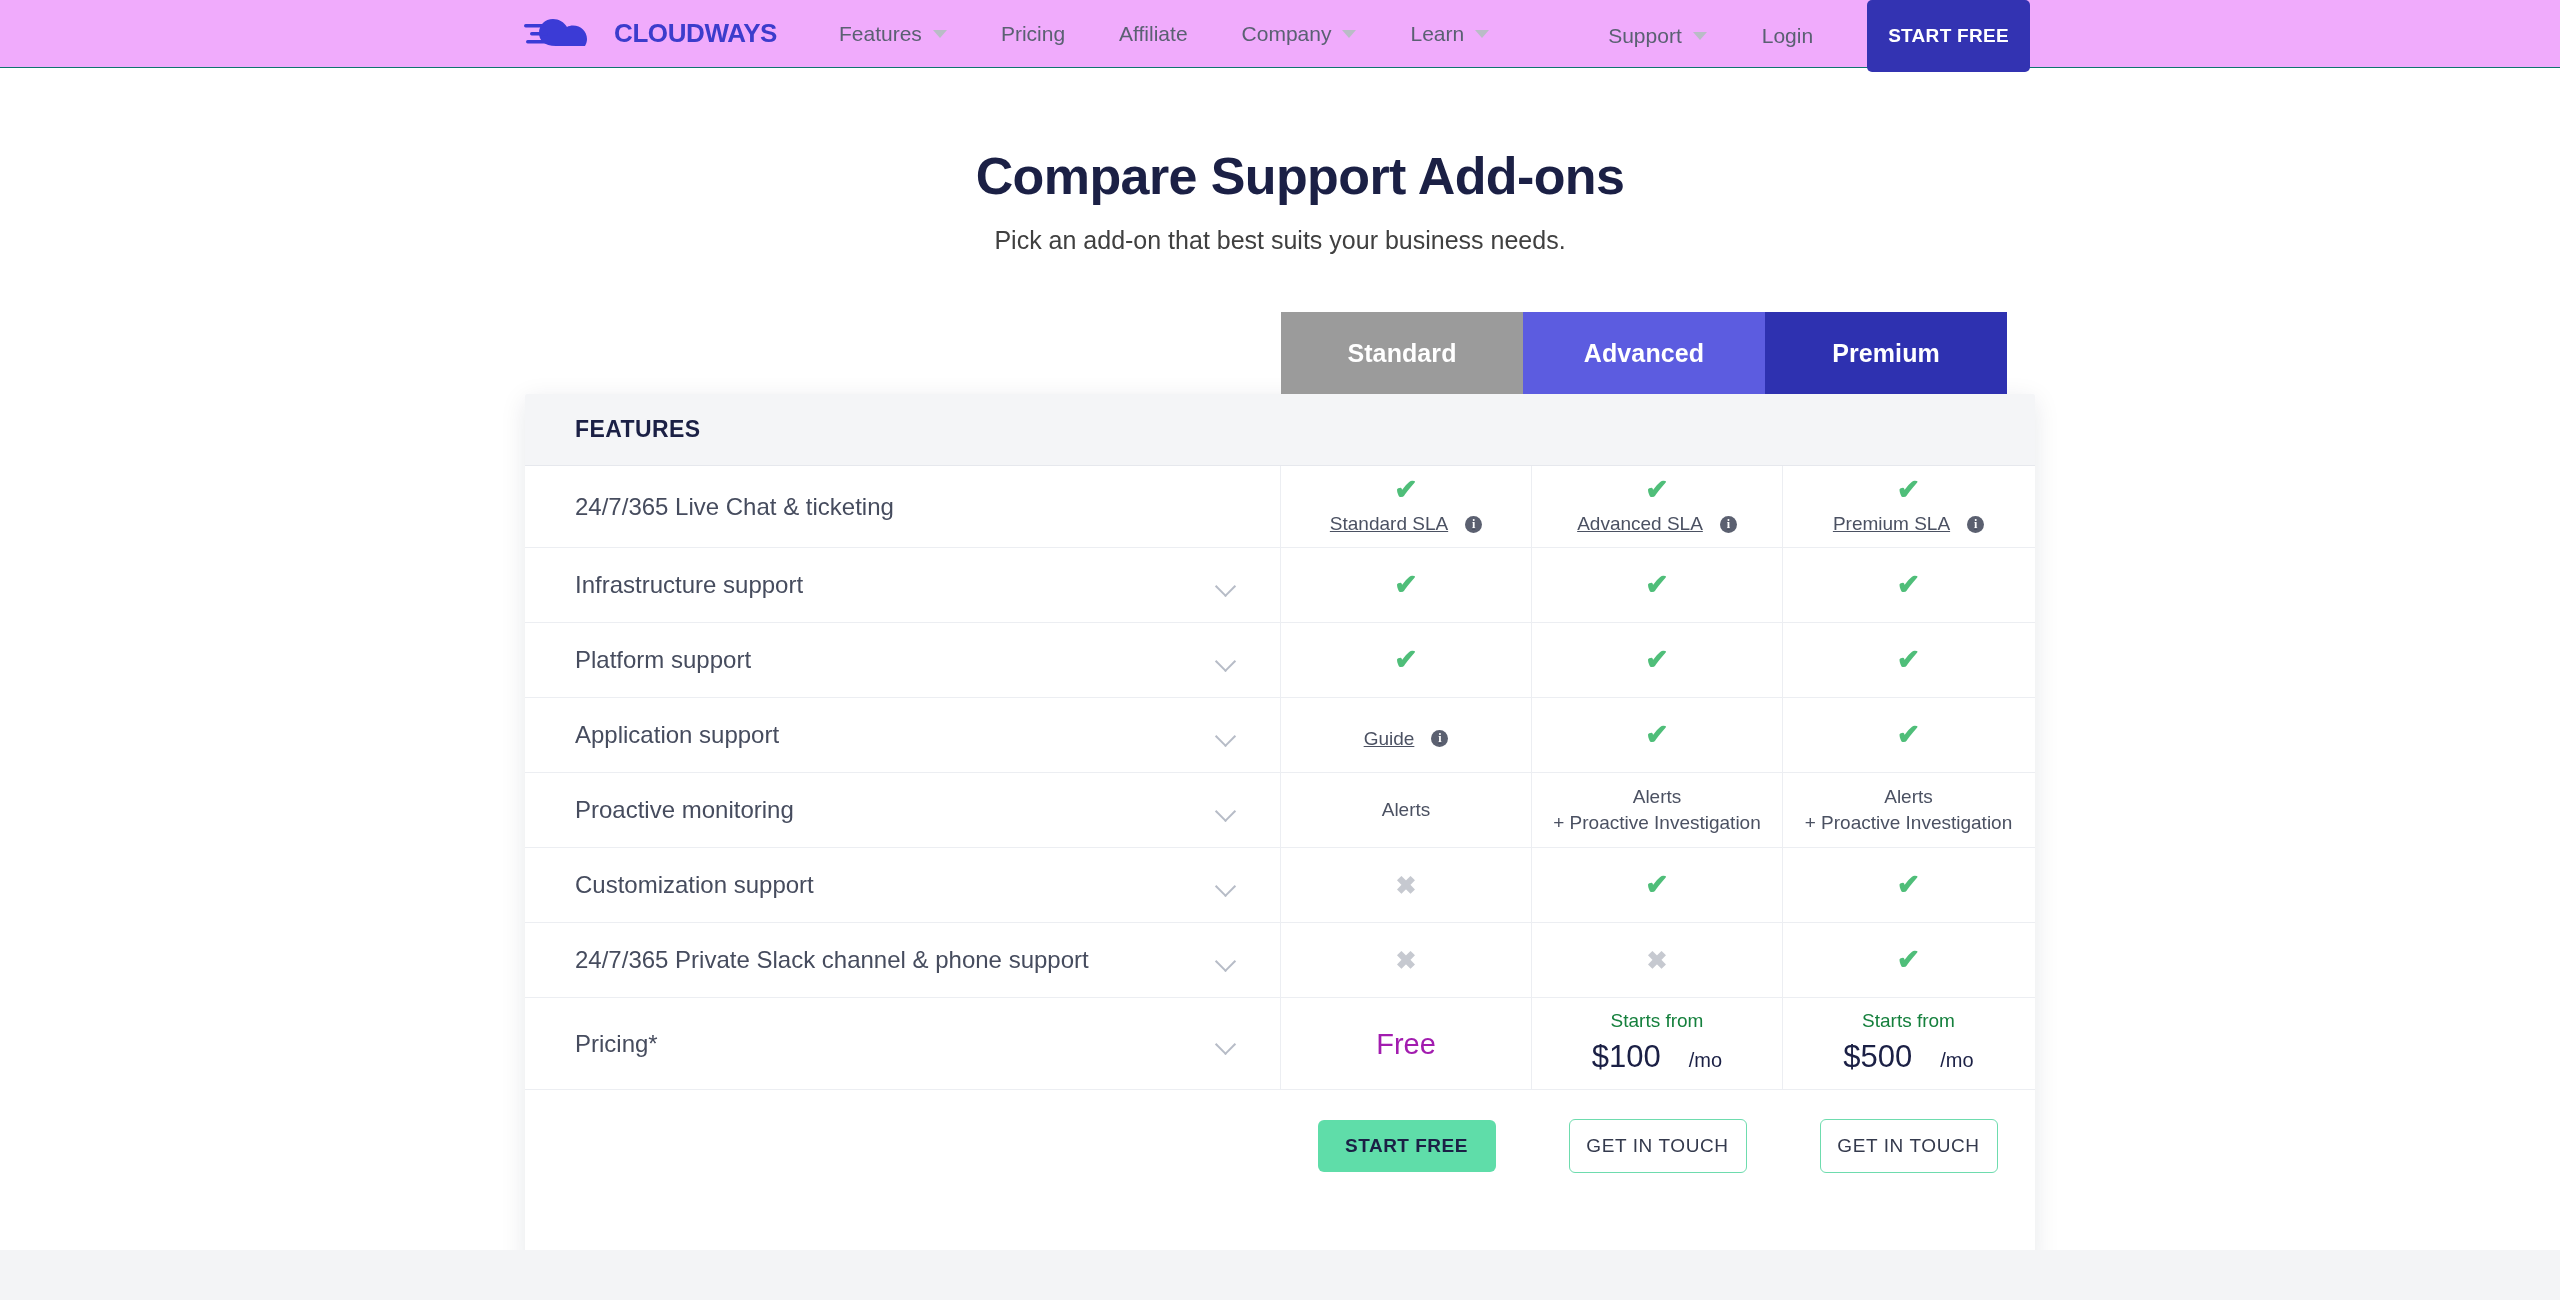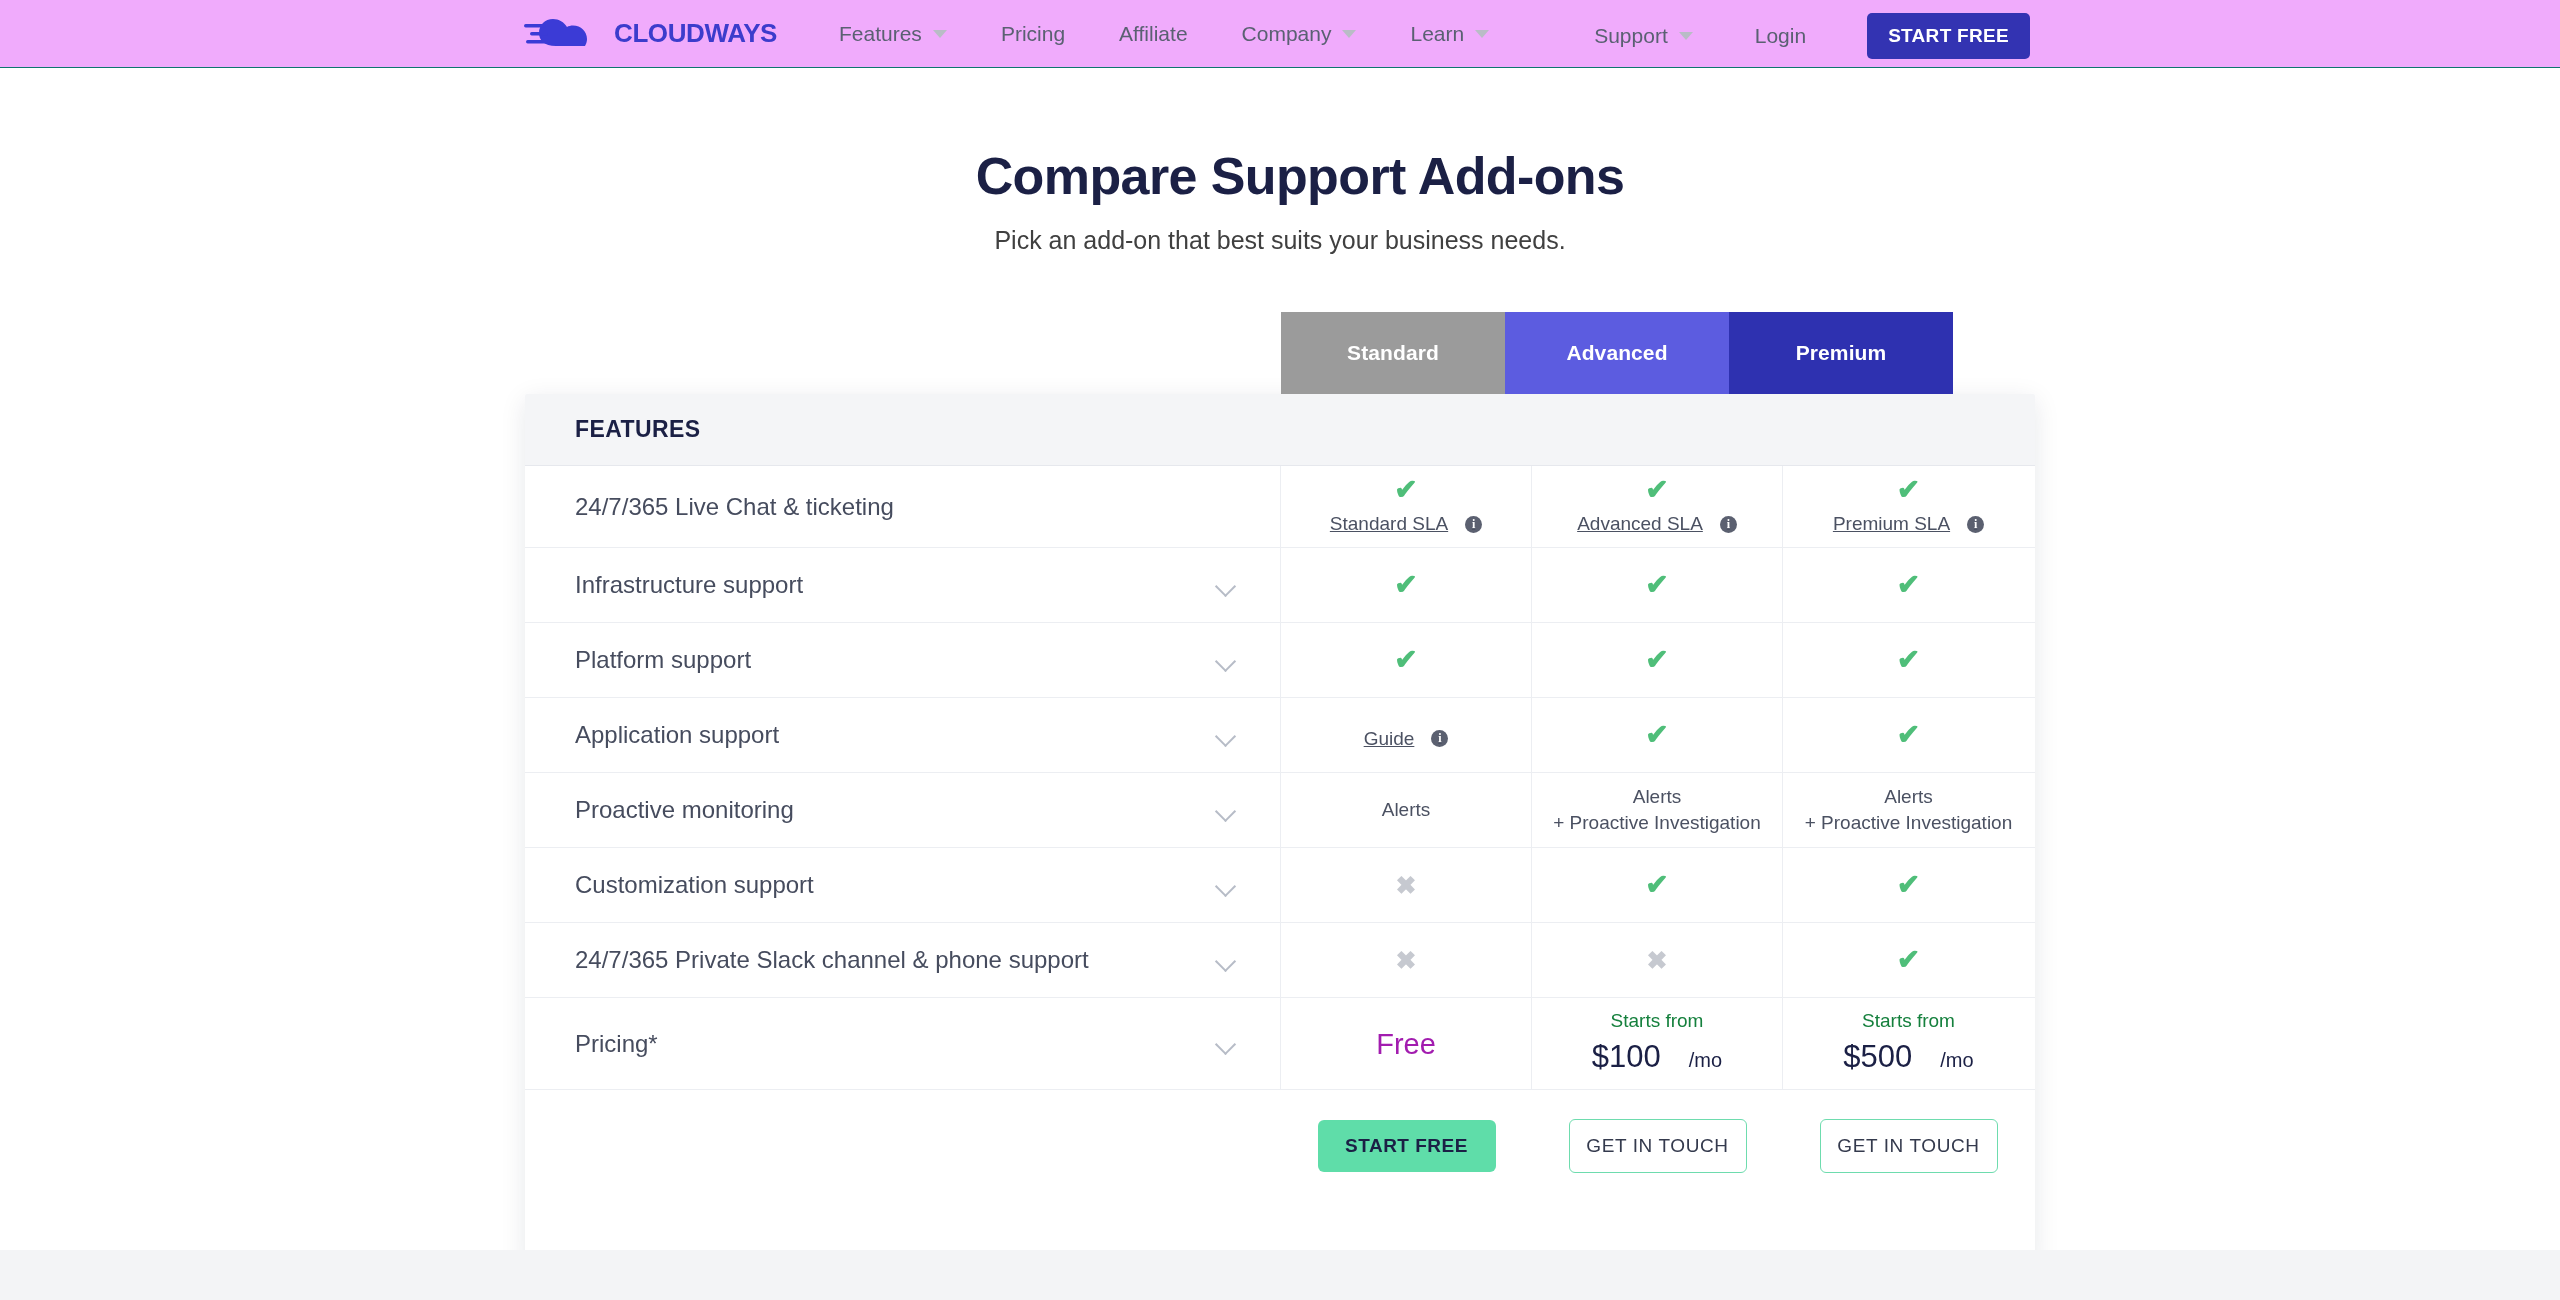--- a/index.html
+++ b/index.html
@@ -63,22 +63,21 @@
     border-right: 7px solid transparent;
     border-top: 8px solid #b9bcc6;
     display: inline-block;
   }
   .nav-right {
     position: absolute;
     right: 530px;
     top: 0;
     height: 72px;
     display: flex;
-    align-items: center;
-    gap: 8px;
+    gap: 1px;
   }
   .btn-start-free-nav {
     margin-left: 26px;
     background: #3333b2;
     color: #ffffff;
     font-size: 19px;
     font-weight: bold;
     letter-spacing: 0.3px;
     padding: 12px 21px;
     border-radius: 5px;
@@ -115,27 +114,27 @@
   }
 
   .plan-headers {
     position: absolute;
     left: 1281px;
     top: 0;
     display: flex;
     z-index: 4;
   }
   .plan-head {
-    width: 224px;
+    width: 242px;
     height: 82px;
     display: flex;
     align-items: center;
     justify-content: center;
     color: #ffffff;
-    font-size: 21px;
+    font-size: 25px;
     font-weight: bold;
     letter-spacing: 0.1px;
   }
   .plan-head.standard { background: #9b9b9b; }
   .plan-head.advanced { background: #5c5ce0; }
   .plan-head.premium  { background: #2e31b0; }
 
   .card {
     position: absolute;
     left: 525px;

